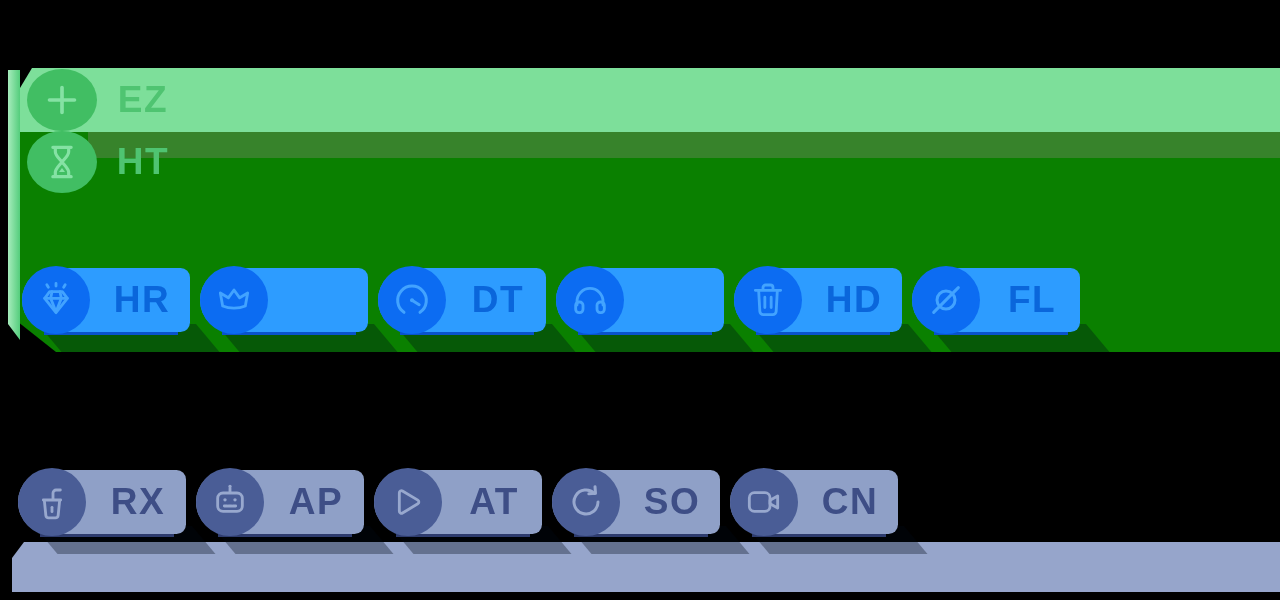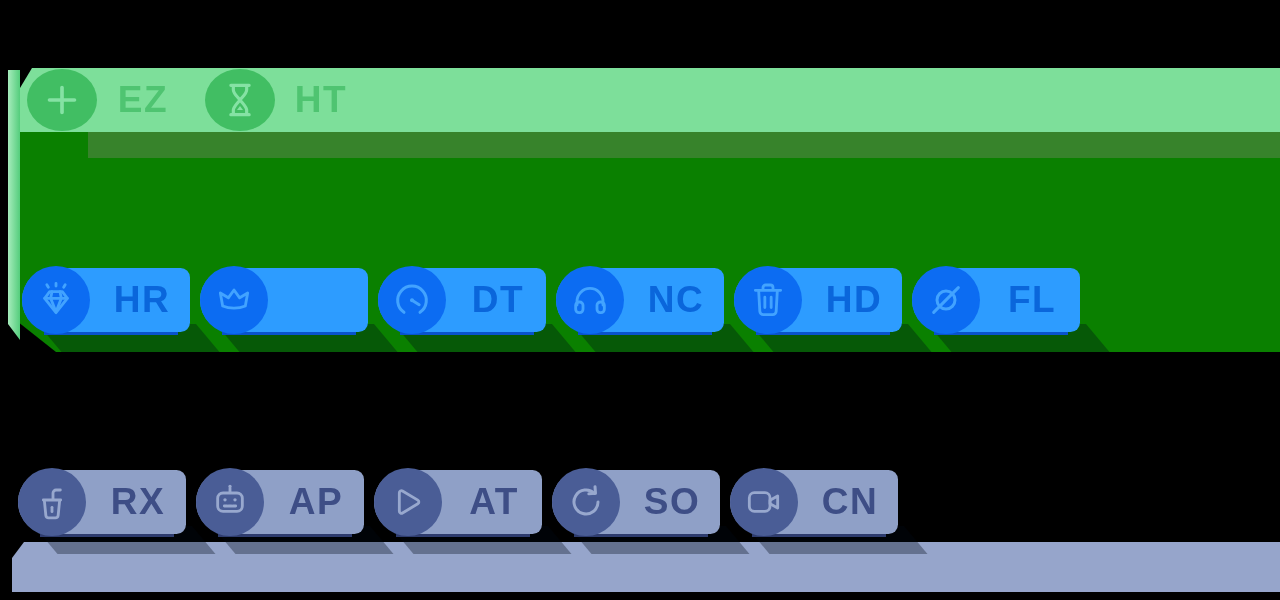--- a/index.html
+++ b/index.html
@@ -14,21 +14,21 @@
             background:linear-gradient(to right,var(--strip1),var(--strip2));
             clip-path:polygon(0 0,100% 0,100% 100%,0 calc(100% - 16px));}
   #bg-block{left:20px;right:0;top:132px;height:220px;background:var(--block);
             clip-path:polygon(0 0,100% 0,100% 100%,36px 100%,0 87%);}
   #bg-stripe{left:88px;right:0;top:132px;height:26px;background:var(--stripe);}
   #bg-bar{left:12px;right:0;top:542px;height:50px;background:var(--bar);
           clip-path:polygon(12px 0,100% 0,100% 100%,0 100%,0 16px);}
 
   
   .chip-row{position:absolute;display:flex;isolation:isolate;}
-  #row0{left:27px;top:69px;}
+  #row0{left:27px;top:69px;flex-direction:column;}
   #row1{left:22px;top:266px;}
   #row2{left:18px;top:468px;}
 
   .chip{position:relative;flex:none;width:168px;height:68px;margin-right:10px;}
   #row0 .chip{width:166px;height:62px;margin-right:12px;}
 
   .body{position:absolute;left:0;right:0;top:2px;bottom:2px;background:var(--body);
         border-radius:34px 10px 10px 34px;}
 
   .cap{position:absolute;left:0;top:0;width:68px;height:68px;border-radius:50%;
@@ -113,21 +113,20 @@
       </div>
       <div class="chip">
         <span class="body"></span>
         <span class="cap">
           <svg viewBox="0 0 24 24" stroke-width="1.7">
             <path d="M4.2 15v-2.2a7.8 7.8 0 0 1 15.6 0V15"></path>
             <rect x="3.4" y="13.2" width="4.4" height="6.4" rx="2"></rect>
             <rect x="16.2" y="13.2" width="4.4" height="6.4" rx="2"></rect>
           </svg>
         </span>
-        <span class="label">NC</span>
       </div>
       <div class="chip">
         <span class="body"></span>
         <span class="cap">
           <svg viewBox="0 0 24 24" stroke-width="1.7">
             <path d="M4.4 6.2h15.2M9 6V4.6A1.6 1.6 0 0 1 10.6 3h2.8A1.6 1.6 0 0 1 15 4.6V6"></path>
             <path d="M6.4 6.4l.7 12.4a2.1 2.1 0 0 0 2.1 2h5.6a2.1 2.1 0 0 0 2.1-2l.7-12.4"></path>
             <path d="M10.1 10.3v6.2M13.9 10.3v6.2"></path>
           </svg>
         </span>

